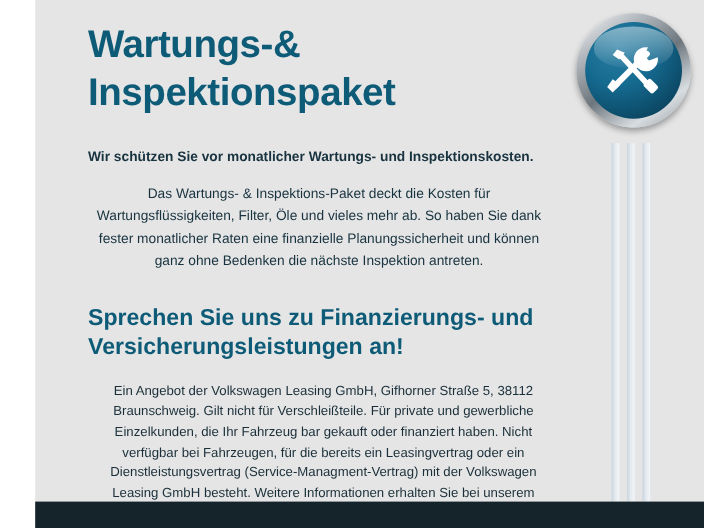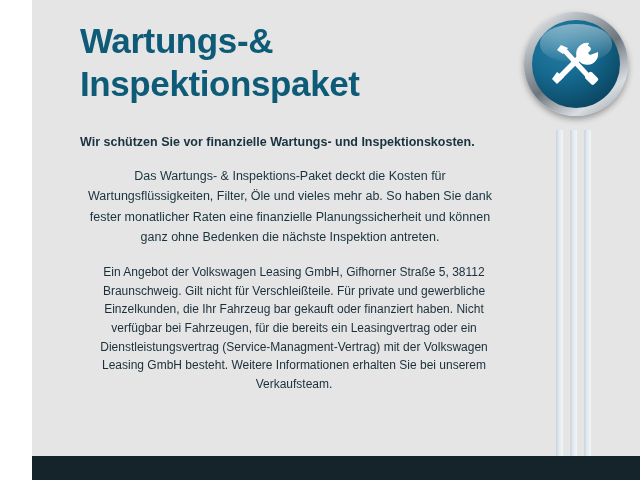--- a/index.html
+++ b/index.html
@@ -156,19 +156,21 @@
       </g>
       <path d="M29 25 L36 28 L31 34 L25 30 Z" fill="#ffffff"></path>
       <rect x="54" y="54" width="12" height="9" rx="2" transform="rotate(45 60 58)" fill="#ffffff"></rect>
     </svg>
     <div class="gloss"></div>
   </div>
 
   <div class="content">
     <h1 class="title">Wartungs-&amp;
 Inspektionspaket</h1>
-    <div class="lead">Wir schützen Sie vor finanzielle Wartungs- und Inspektionskosten.</div>
+    <div class="lead">Wir schützen Sie vor monatlicher Wartungs- und Inspektionskosten.</div>
     <div class="body-text">Das Wartungs- &amp; Inspektions-Paket deckt die Kosten für Wartungsflüssigkeiten, Filter, Öle und vieles mehr ab. So haben Sie dank fester monatlicher Raten eine finanzielle Planungssicherheit und können ganz ohne Bedenken die nächste Inspektion antreten.</div>
+    <div class="subhead">Sprechen Sie uns zu Finanzierungs- und
+Versicherungsleistungen an!</div>
     <div class="fineprint">Ein Angebot der Volkswagen Leasing GmbH, Gifhorner Straße 5, 38112 Braunschweig. Gilt nicht für Verschleißteile. Für private und gewerbliche Einzelkunden, die Ihr Fahrzeug bar gekauft oder finanziert haben. Nicht verfügbar bei Fahrzeugen, für die bereits ein Leasingvertrag oder ein Dienstleistungsvertrag (Service-Managment-Vertrag) mit der Volkswagen Leasing GmbH besteht. Weitere Informationen erhalten Sie bei unserem Verkaufsteam.</div>
   </div>
 
   <div class="bottom-bar"></div>
 </div>
 
 </body></html>

